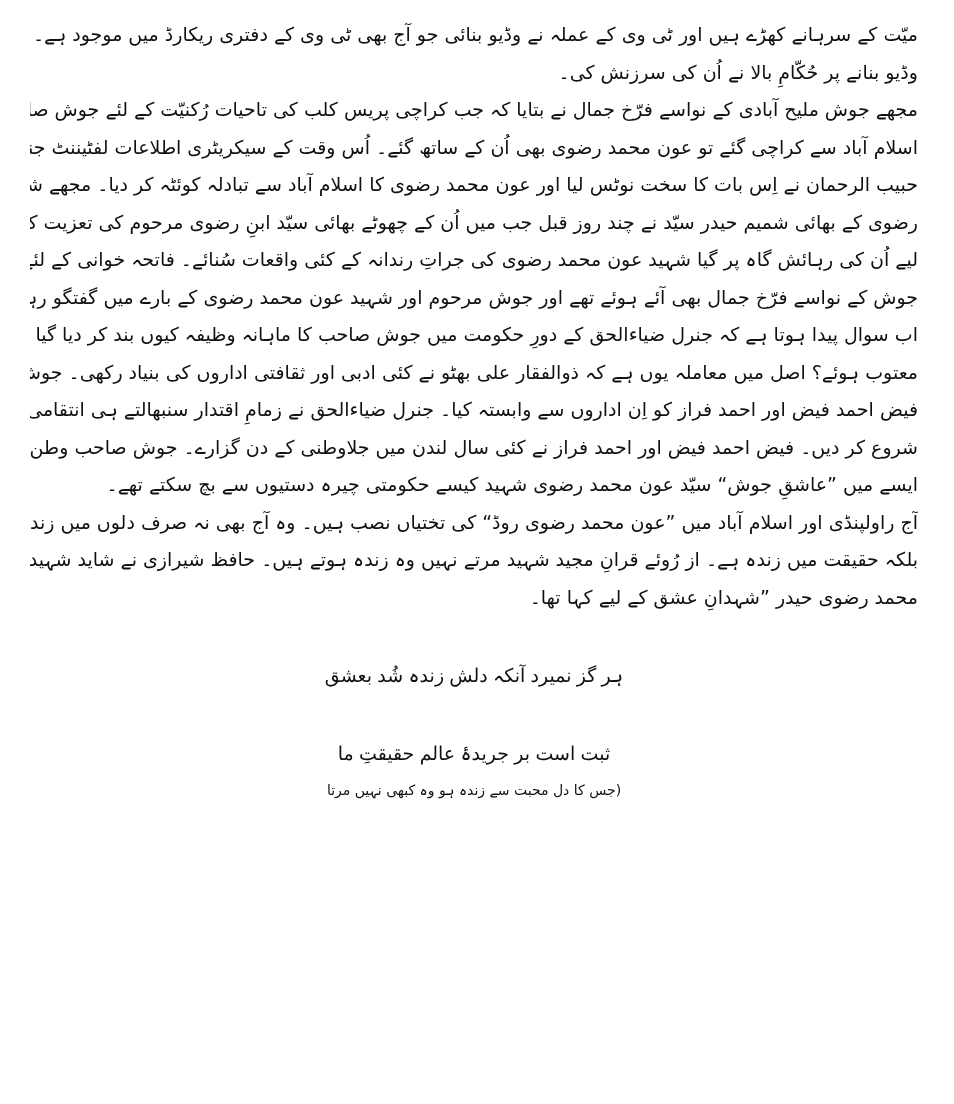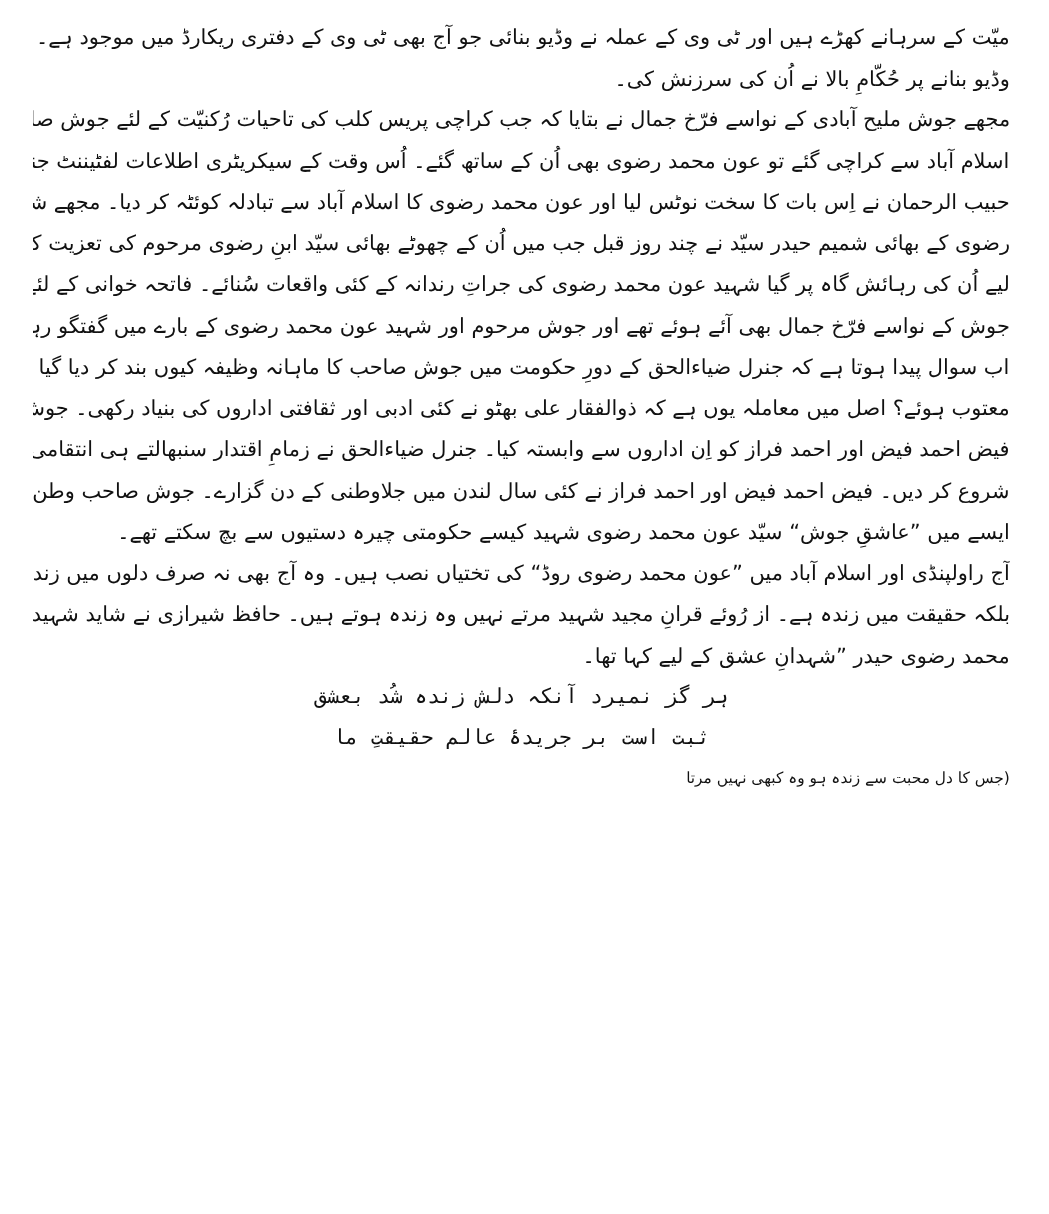--- a/index.html
+++ b/index.html
@@ -32,28 +32,30 @@
     overflow: hidden;
     text-align: justify;
     text-align-last: justify;
   }
   .line.last {
     text-align-last: right;
   }
   .poem {
     direction: rtl;
     text-align: center;
-    font-family: Liberation Mono, monospace;
+    font-family: Liberation Sans, sans-serif;
     font-size: 19px;
     line-height: 37px;
     height: 37px;
     white-space: nowrap;
+    margin-top: 41px;
   }
   .translation {
     direction: rtl;
+    text-align: center;
     font-family: "DejaVu Sans", sans-serif;
     font-size: 14px;
     line-height: 37px;
     height: 37px;
     white-space: nowrap;
   }
 </style>
 </head>
 <body>
 

